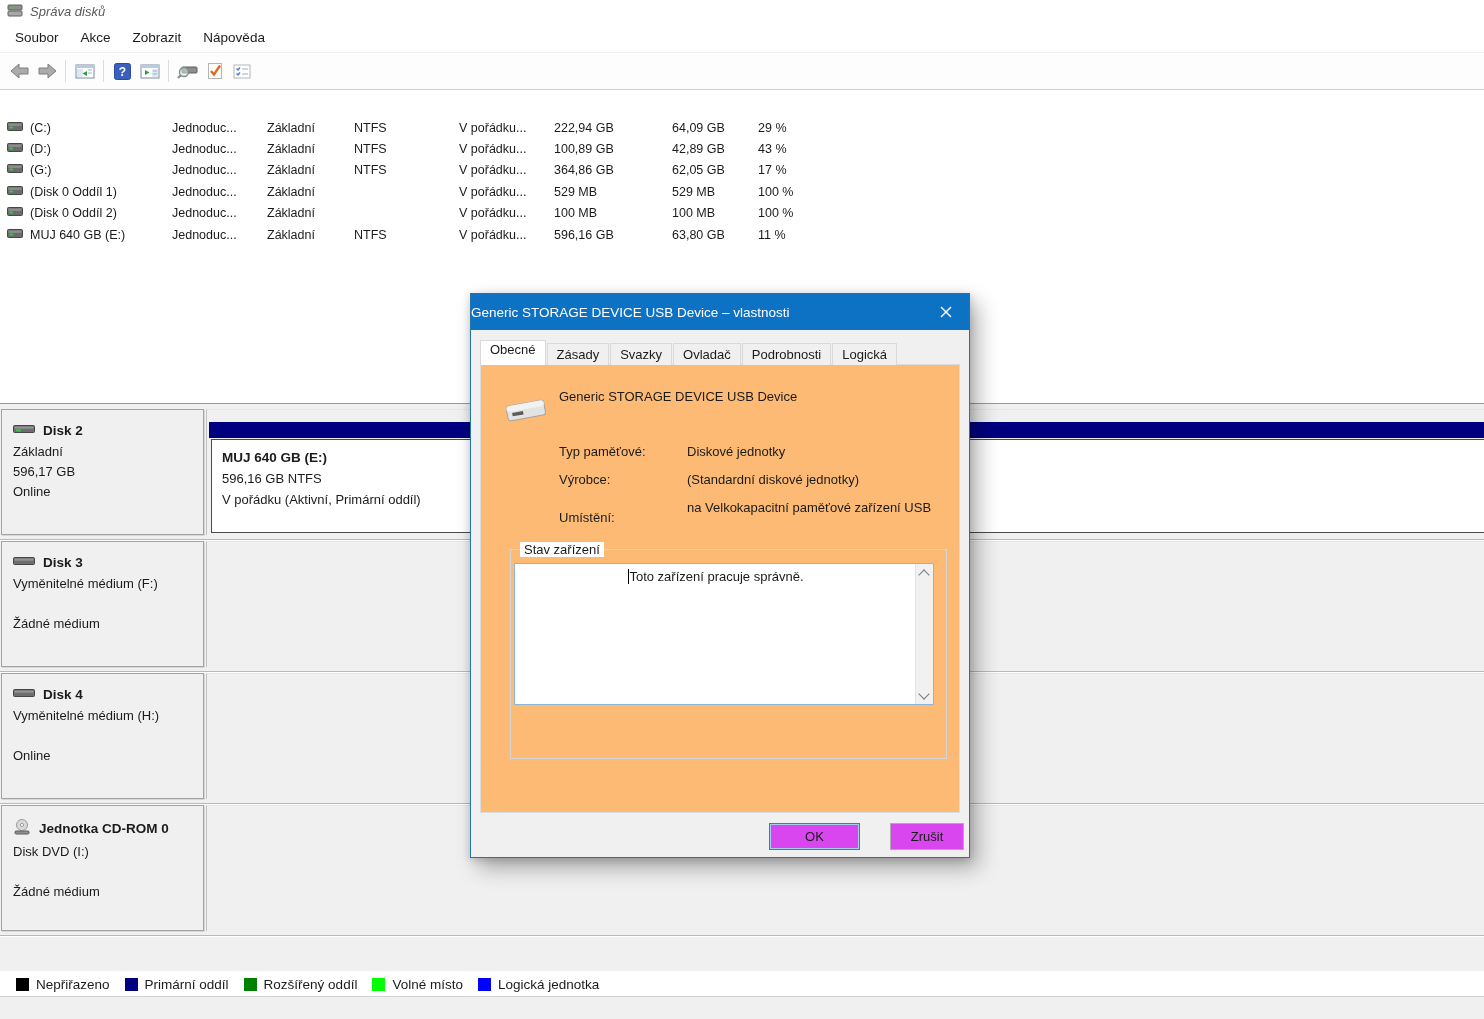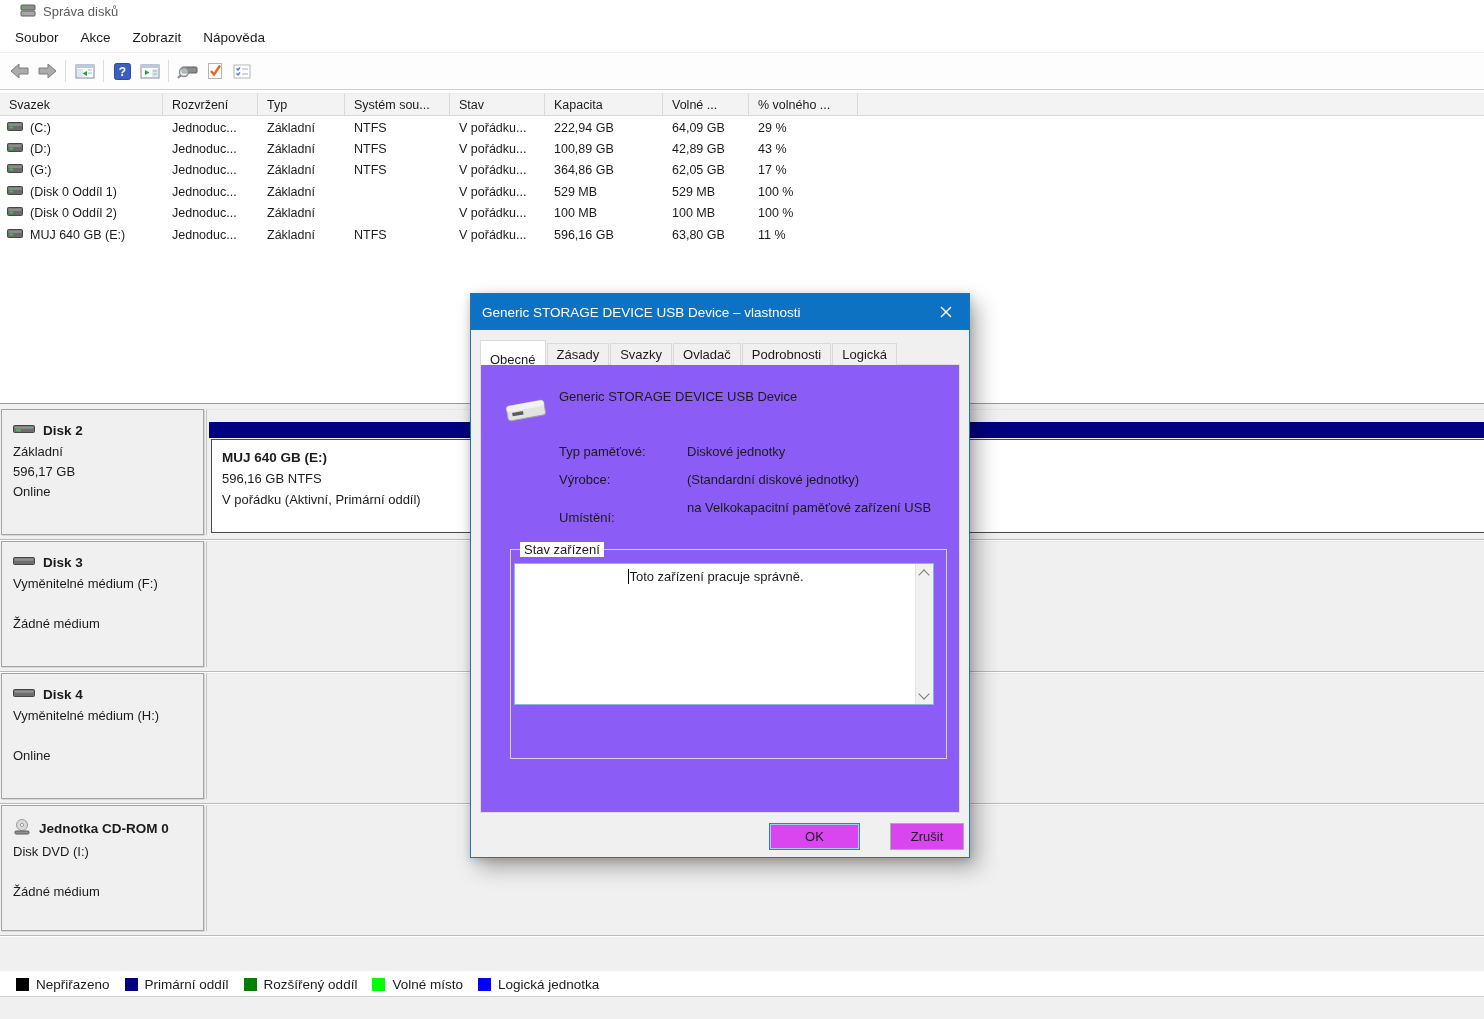--- a/index.html
+++ b/index.html
@@ -1,20 +1,20 @@
 <!DOCTYPE html>
 <html lang="cs"><head>
 <meta charset="utf-8">
 <style>
   html,body{margin:0;padding:0;}
   .app{position:relative;width:1484px;height:1019px;background:#ffffff;
        font-family:"Liberation Sans",sans-serif;font-size:13px;color:#1b1b1b;overflow:hidden;}
 
   
-  .titlebar{position:absolute;top:0;left:0;right:0;height:22px;display:flex;align-items:center;padding-left:20px;gap:7px;background:#fff;}
+  .titlebar{position:absolute;top:0;left:0;right:0;height:22px;display:flex;align-items:center;padding-left:7px;gap:7px;background:#fff;font-style:italic;}
   .titlebar .title{color:#5a5a5a;font-size:13px;}
 
   
   .menubar{position:absolute;top:22px;left:0;right:9px;height:30px;display:flex;align-items:center;padding-left:4px;background:#fff;}
   .menu-item{padding:5px 11px;font-size:13.5px;cursor:default;}
 
   
   .toolbar{position:absolute;top:52px;left:0;right:0;height:36px;background:#fdfdfd;border-top:1px solid #f0f0f0;border-bottom:1px solid #d0d0d0;display:flex;align-items:center;padding-left:6px;}
   .tb-btn{width:27px;height:27px;display:flex;align-items:center;justify-content:center;}
   .tb-sep{width:1px;height:22px;background:#dcdcdc;margin:0 5px;}
@@ -44,26 +44,26 @@
   
   .legend{position:absolute;left:0;right:0;top:567px;height:27px;background:#ffffff;display:flex;align-items:center;padding-left:16px;}
   .lg-item{display:flex;align-items:center;margin-right:15px;}
   .lg-sq{width:13px;height:13px;margin-right:7px;display:inline-block;}
   .lg-label{font-size:13.5px;white-space:nowrap;}
   .statusbar{position:absolute;left:0;right:0;bottom:0;height:22px;background:#f0f0f0;border-top:1px solid #d0d0d0;}
 
   
   .dialog{position:absolute;left:470px;top:293px;width:500px;height:565px;background:#f0f0f0;border:1px solid #2574a9;box-sizing:border-box;
           box-shadow:8px 10px 20px rgba(0,0,0,0.30),0 2px 8px rgba(0,0,0,0.18);z-index:50;}
-  .dlg-title{position:absolute;top:0;left:0;right:0;height:36px;background:#0e72c4;color:#fff;display:flex;align-items:center;padding-left:11px;font-size:13.5px;box-sizing:border-box;}
+  .dlg-title{position:absolute;top:0;left:0;right:0;height:36px;background:#0e72c4;color:#fff;display:flex;align-items:center;padding-left:0;font-size:13.5px;box-sizing:border-box;}
   .dlg-close{position:absolute;right:0;top:0;width:46px;height:36px;display:flex;align-items:center;justify-content:center;}
   .dlg-tabs{position:absolute;left:9px;top:46px;height:25px;display:flex;align-items:flex-end;z-index:3;}
   .tab{background:#f0f0f0;border:1px solid #d9d9d9;border-bottom:none;height:22px;box-sizing:border-box;padding:3px 9px 0;font-size:13px;margin-right:1px;white-space:nowrap;}
-  .tab.active{background:#fff;height:25px;padding-top:11px;position:relative;z-index:4;}
-  .dlg-page{position:absolute;left:9px;right:9px;top:70px;height:449px;background:#8b5cf6;border:1px solid #dcdcdc;box-sizing:border-box;z-index:2;}
+  .tab.active{background:#fff;height:25px;padding-top:1px;position:relative;z-index:4;}
+  .dlg-page{position:absolute;left:9px;right:9px;top:70px;height:449px;background:#fdba74;border:1px solid #dcdcdc;box-sizing:border-box;z-index:2;}
   .dev-icon{position:absolute;left:22px;top:26px;}
   .dev-name{position:absolute;left:78px;top:24px;font-size:13px;}
   .fld-label{position:absolute;left:78px;font-size:13px;}
   .fld-value{position:absolute;left:206px;font-size:13px;white-space:nowrap;}
   .groupbox{position:absolute;left:29px;top:184px;width:437px;height:210px;border:1px solid #d5d5d5;box-sizing:border-box;text-align:center;}
   .gb-label{position:absolute;left:9px;top:-8px;background:#ffffff;padding:0 4px;font-size:13px;}
   .status-area{position:absolute;left:3px;top:13px;width:420px;height:142px;background:#fff;border:1px solid #8ab8dc;box-sizing:border-box;}
   .status-text{position:absolute;left:6px;top:5px;right:22px;font-size:13px;}
   .cursor-bar{display:inline-block;width:1px;height:15px;background:#000;vertical-align:-3px;}
   .sb-track{position:absolute;right:0;top:0;bottom:0;width:17px;background:#f1f1f1;border-left:1px solid #e4e4e4;}
@@ -157,31 +157,20 @@
       <svg width="18" height="15" viewBox="0 0 18 15">
           <rect x="1" y="1" width="16" height="13" fill="#ffffff" stroke="#b5b5b5"></rect>
           <path d="M3.5 4.5 L5 6 L7 3.5" fill="none" stroke="#4d7fd0" stroke-width="1.5"></path>
           <line x1="9" y1="5" x2="15" y2="5" stroke="#b9c6d4" stroke-width="1.4"></line>
           <path d="M3.5 9.5 L5 11 L7 8.5" fill="none" stroke="#4d7fd0" stroke-width="1.5"></path>
           <line x1="9" y1="10" x2="15" y2="10" stroke="#b9c6d4" stroke-width="1.4"></line>
         </svg>
     </span>
   </div>
 
-  <div class="vheader">
-    <div class="vh-cell w1">Svazek</div>
-    <div class="vh-cell w2">Rozvržení</div>
-    <div class="vh-cell w3">Typ</div>
-    <div class="vh-cell w4">Systém sou...</div>
-    <div class="vh-cell w5">Stav</div>
-    <div class="vh-cell w6">Kapacita</div>
-    <div class="vh-cell w7">Volné ...</div>
-    <div class="vh-cell w8">% volného ...</div>
-    <div class="vh-fill"></div>
-  </div>
 
   <div class="vrows">
 
     <div class="vrow">
       <div class="v-cell v-name w1">
           <span><svg width="16" height="11" viewBox="0 0 16 11">
               <rect x="0.5" y="1.5" width="15" height="8" rx="1" fill="#6b6b6b" stroke="#474747"></rect>
               <rect x="1.5" y="2.5" width="13" height="2.4" fill="#8d8d8d"></rect>
               <rect x="2.5" y="5.6" width="3.6" height="1.8" fill="#49c14f"></rect>
             </svg></span>

